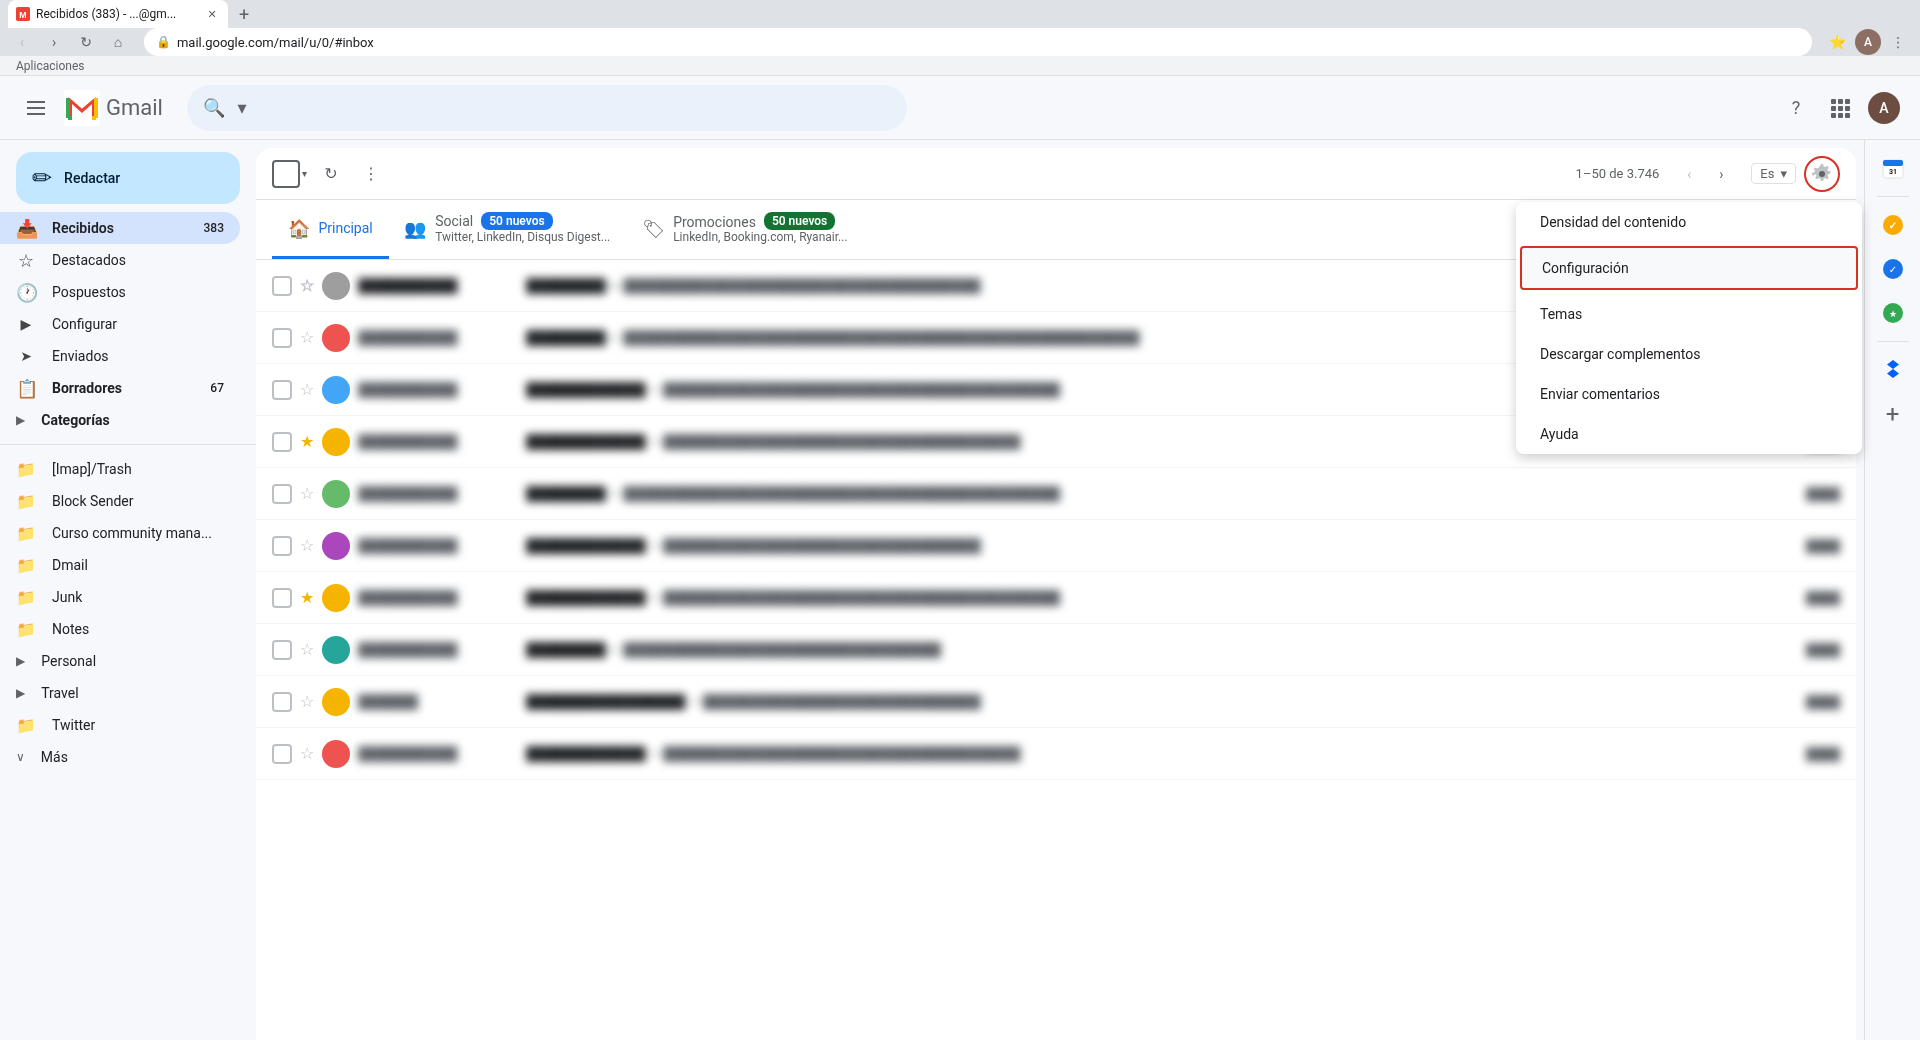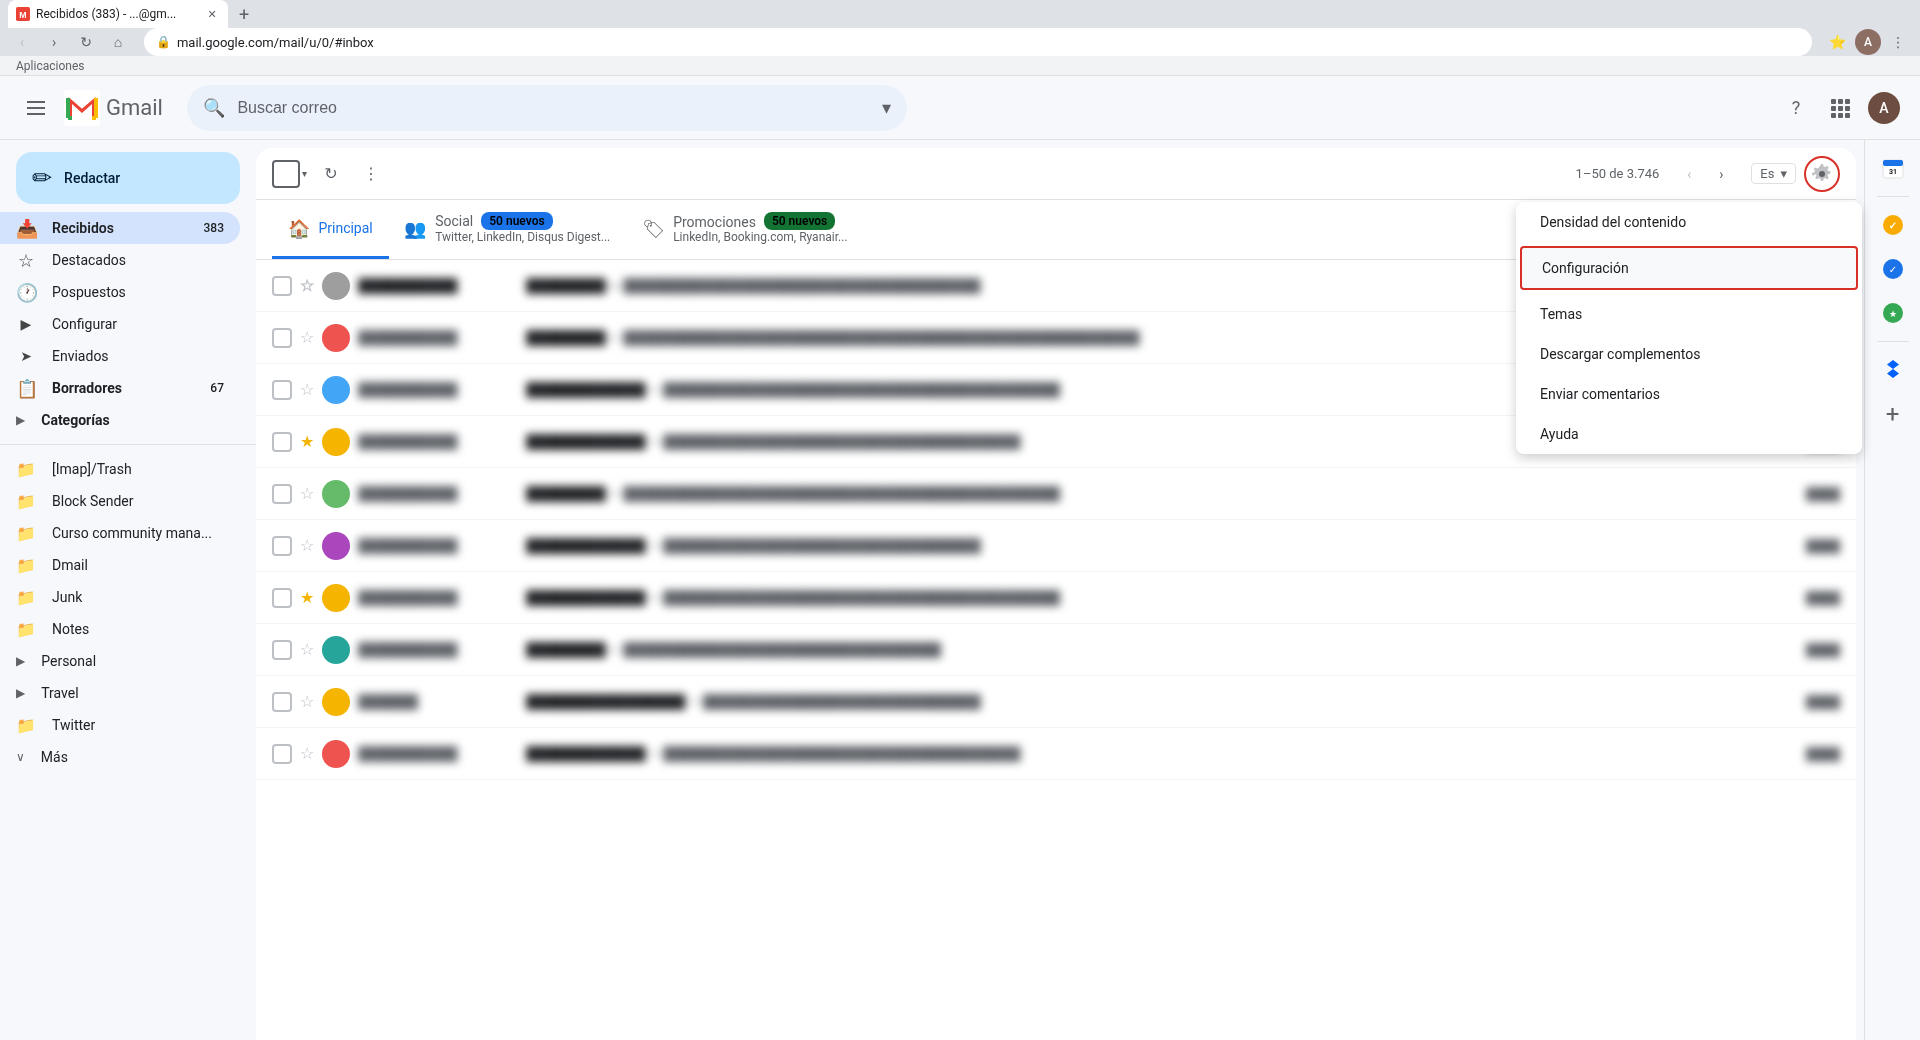--- a/index.html
+++ b/index.html
@@ -67,21 +67,21 @@
     .pag-btn { width: 28px; height: 28px; border-radius: 50%; display: flex; align-items: center; justify-content: center; cursor: pointer; color: #5f6368; font-size: 14px; }
     .pag-btn.disabled { color: #bdc1c6; cursor: default; }
     .inbox-select { display: flex; align-items: center; gap: 6px; padding: 2px 8px; border-radius: 4px; cursor: pointer; font-size: 13px; color: #5f6368; border: 1px solid #e0e0e0; margin-left: 8px; }
     .settings-gear { width: 36px; height: 36px; display: flex; align-items: center; justify-content: center; border-radius: 50%; cursor: pointer; color: #5f6368; font-size: 18px; border: 2px solid #d93025; background: #fff; }
 
     
     .email-tabs { display: flex; border-bottom: 1px solid #e0e0e0; padding: 0 16px; }
     .email-tab { display: flex; align-items: center; gap: 8px; padding: 12px 16px; cursor: pointer; border-bottom: 3px solid transparent; color: #5f6368; font-size: 14px; white-space: nowrap; }
     .email-tab.active { border-bottom-color: #1a73e8; color: #1a73e8; }
     .email-tab .tab-icon { font-size: 18px; }
-    .tab-badge { padding: 2px 8px; border-radius: 8px; font-size: 12px; font-weight: 600; color: #000000; margin-left: 4px; }
+    .tab-badge { padding: 2px 8px; border-radius: 8px; font-size: 12px; font-weight: 600; color: #ffffff; margin-left: 4px; }
     .tab-badge.blue { background: #1a73e8; }
     .tab-badge.green { background: #137333; }
     .tab-subtitle { font-size: 12px; color: #5f6368; }
 
     
     .email-list { overflow-y: auto; flex: 1; }
     .email-row { display: flex; align-items: center; padding: 0 16px; height: 52px; border-bottom: 1px solid #f1f3f4; cursor: pointer; gap: 8px; }
     .email-row.unread { font-weight: 600; background: #fff; }
     .email-row.read { color: #5f6368; }
     .row-check { width: 20px; height: 20px; border: 2px solid #bdc1c6; border-radius: 4px; flex-shrink: 0; }
@@ -161,21 +161,20 @@
         <path d="M4 8 L18 20 L32 8" fill="none" stroke="#EA4335" stroke-width="2"></path>
         <path d="M4 8 L4 28" stroke="#34A853" stroke-width="4"></path>
         <path d="M32 8 L32 28" stroke="#FBBC04" stroke-width="4"></path>
         <path d="M4 28 L8 28" stroke="#34A853" stroke-width="4"></path>
         <path d="M28 28 L32 28" stroke="#FBBC04" stroke-width="4"></path>
       </svg>
       <span class="gmail-text">Gmail</span>
     </div>
     <div class="search-box">
       <div class="search-icon-wrap">🔍</div>
-      <input class="search-input" type="text" placeholder="Buscar correo" style="">
       <div class="search-caret">▾</div>
     </div>
     <div class="header-right">
       <div class="header-icon-btn">?</div>
       <div class="header-icon-btn">
         <svg width="20" height="20" viewBox="0 0 20 20" fill="#5f6368">
           <rect x="1" y="1" width="5" height="5" rx="1"></rect>
             <rect x="8" y="1" width="5" height="5" rx="1"></rect>
             <rect x="15" y="1" width="5" height="5" rx="1"></rect>
           <rect x="1" y="8" width="5" height="5" rx="1"></rect>

